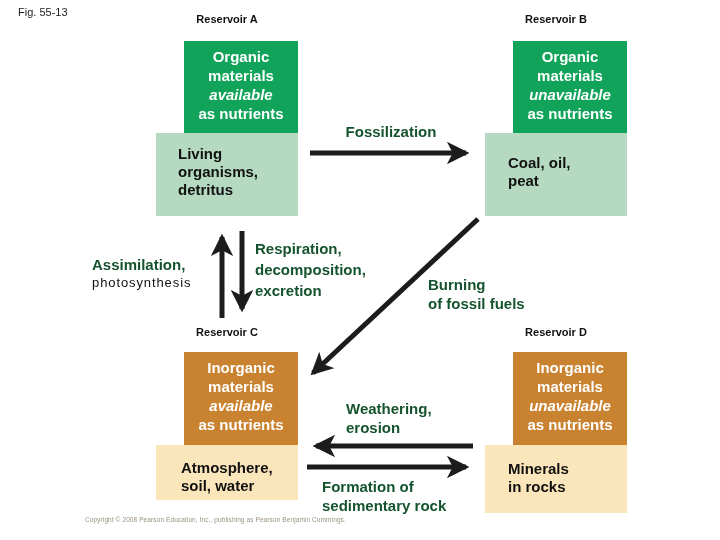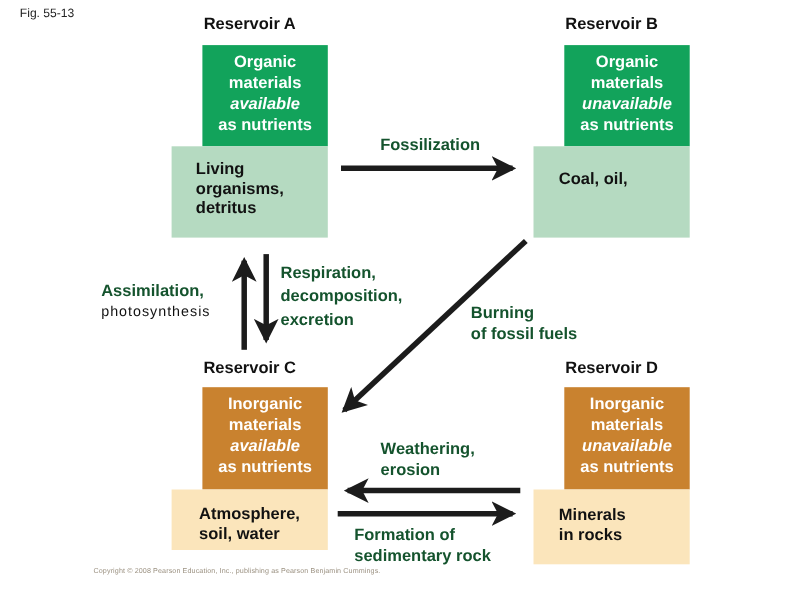--- a/index.html
+++ b/index.html
@@ -2,21 +2,21 @@
 <html><head>
 <meta charset="utf-8">
 <style>
   html,body{margin:0;padding:0;background:#ffffff;}
   #canvas{
     position:relative;width:720px;height:540px;background:#ffffff;overflow:hidden;
     font-family:"Liberation Sans",sans-serif;color:#111;
   }
   .abs{position:absolute;}
   .fig-label{font-size:11px;color:#222;}
-  .hdr{font-weight:bold;font-size:15px;text-align:center;color:#111;}
+  .hdr{font-weight:bold;font-size:11px;text-align:center;color:#111;}
   .box{position:absolute;width:142px;}
   .box-upper{color:#ffffff;font-weight:bold;font-size:15px;line-height:19px;text-align:center;padding-top:6px;box-sizing:border-box;margin-left:28px;}
   .box-lower{font-weight:bold;font-size:15px;line-height:18px;color:#111;box-sizing:border-box;}
   .green-upper{background:#12A35B;}
   .green-lower{background:#B5DAC1;}
   .orange-upper{background:#C9822F;}
   .orange-lower{background:#FBE5BB;}
   .italic{font-style:italic;}
   .plabel{font-weight:bold;font-size:15px;line-height:19px;color:#14532d;}
   .plabel.center{text-align:center;}
@@ -53,20 +53,21 @@
 
   <div class="box" style="left:485px;top:41px">
     <div class="box-upper green-upper" style="height:92px">
       <div>Organic</div>
       <div>materials</div>
       <div class="italic">unavailable</div>
       <div>as nutrients</div>
     </div>
     <div class="box-lower green-lower" style="height:83px;padding:21px 0 1px 23px">
       <div>Coal, oil,</div>
+      <div>peat</div>
     </div>
   </div>
 
   <div class="box" style="left:156px;top:352px">
     <div class="box-upper orange-upper" style="height:93px">
       <div>Inorganic</div>
       <div>materials</div>
       <div class="italic">available</div>
       <div>as nutrients</div>
     </div>

